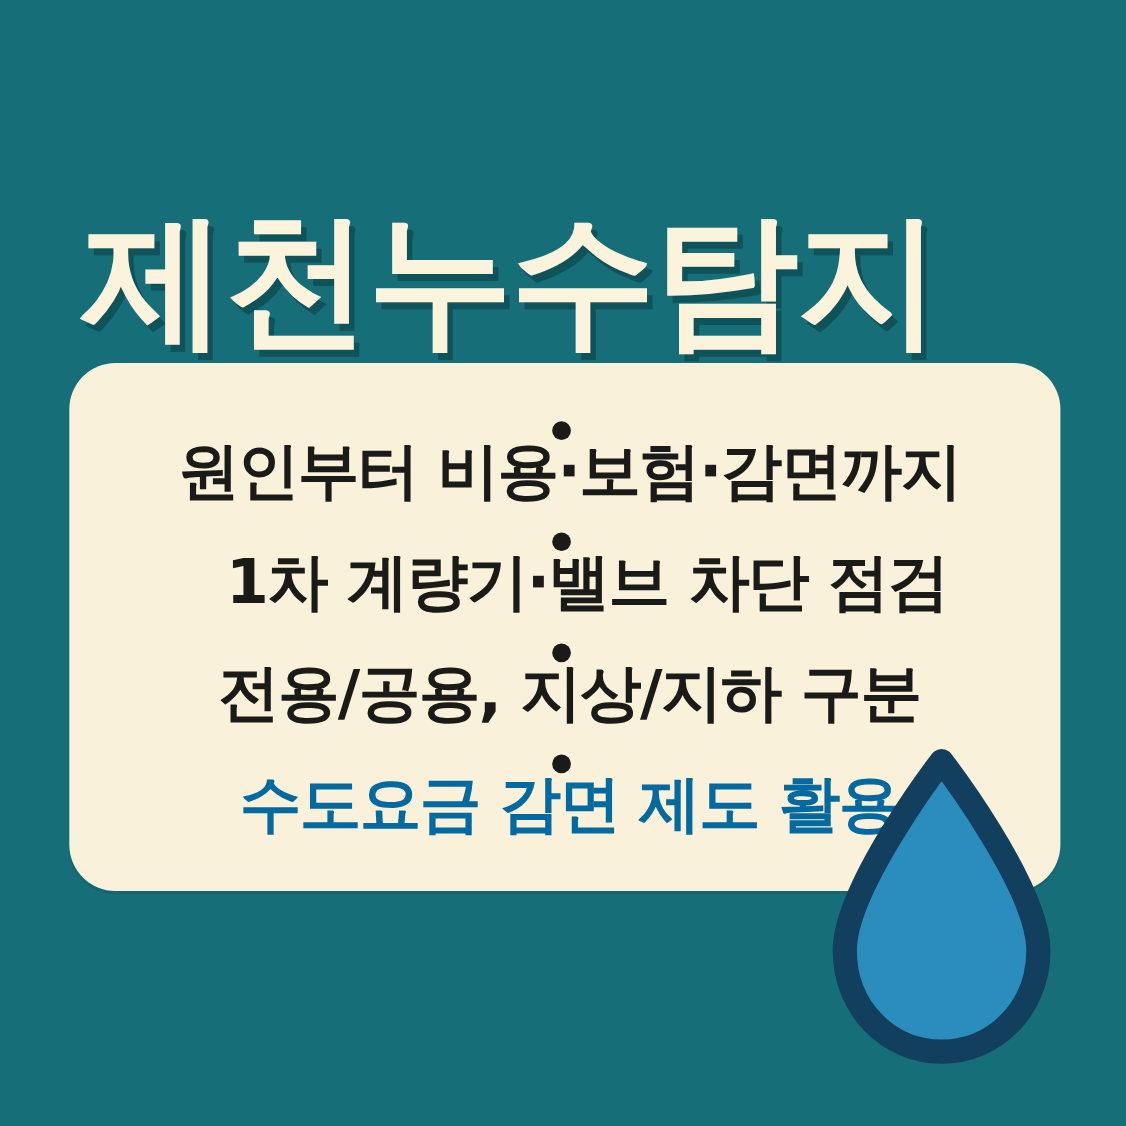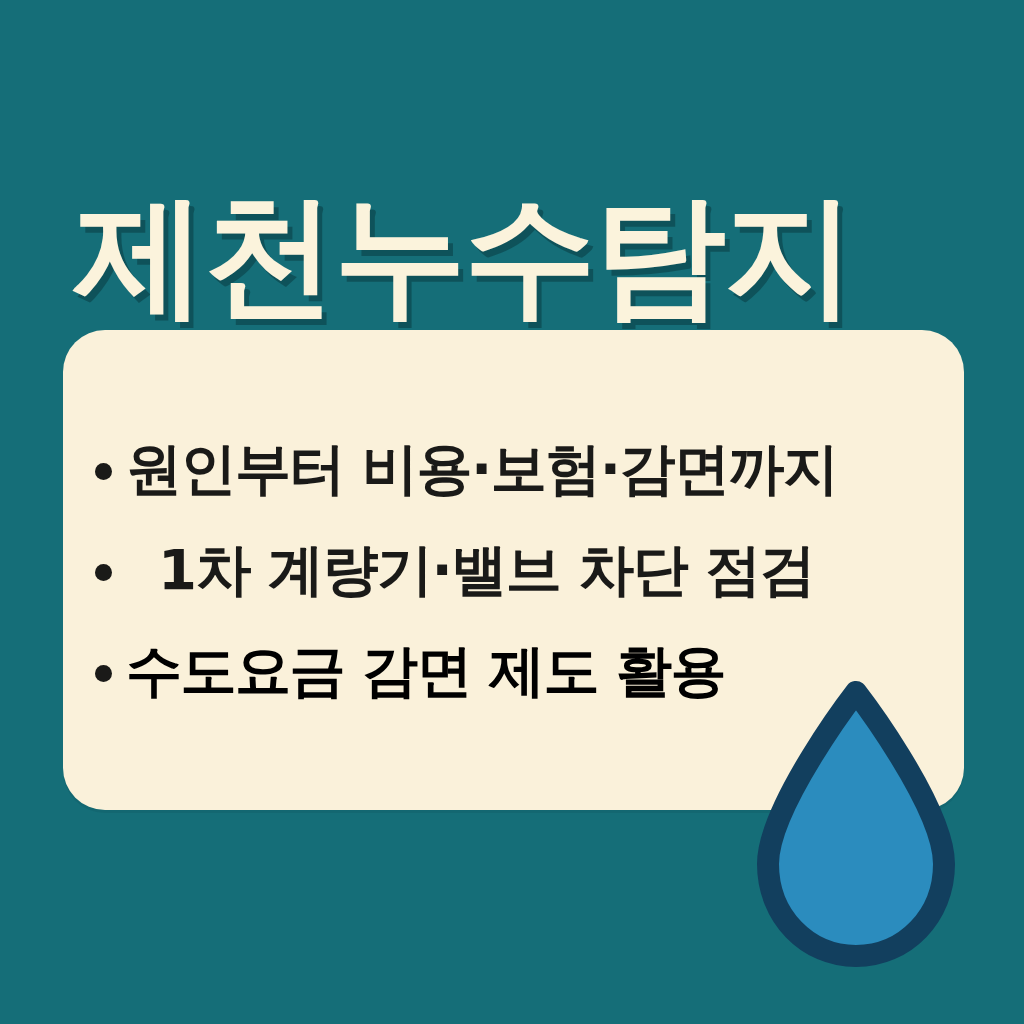--- a/index.html
+++ b/index.html
@@ -65,20 +65,21 @@
     gap: 21px;
     box-sizing: border-box;
     padding-left: 32px;
     padding-right: 24px;
   }
 
   .bullet-row {
     display: flex;
     align-items: center;
     height: 80px;
+    flex-direction: column;
   }
 
   .bullet-dot {
     flex: 0 0 auto;
     width: 17px;
     height: 17px;
     border-radius: 50%;
     background: #1A1A18;
     margin-right: 14px;
     margin-top: 4px;
@@ -122,24 +123,28 @@
       <li class="bullet-row">
         <span class="bullet-dot" style="background: rgb(26, 26, 24);"></span>
         <span class="bullet-text" style="color: rgb(26, 26, 24);">원인부터 비용·보험·감면까지</span>
       </li>
 
       <li class="bullet-row">
         <span class="bullet-dot" style="background: rgb(26, 26, 24);"></span>
         <span class="bullet-text" style="color: rgb(26, 26, 24); margin-left: 32px;">1차 계량기·밸브 차단 점검</span>
       </li>
 
+      <li class="bullet-row">
+        <span class="bullet-dot" style="background: rgb(26, 26, 24);"></span>
+        <span class="bullet-text" style="color: rgb(26, 26, 24);">전용/공용, 지상/지하 구분</span>
+      </li>
 
       <li class="bullet-row">
         <span class="bullet-dot" style="background: rgb(26, 26, 24);"></span>
-        <span class="bullet-text" style="color: #000000;">수도요금 감면 제도 활용</span>
+        <span class="bullet-text" style="color: #0369a1;">수도요금 감면 제도 활용</span>
       </li>
 
     </ul>
   </div>
 
   <div id="droplet">
     <svg viewBox="0 0 216 292" xmlns="http://www.w3.org/2000/svg" aria-hidden="true">
       <path id="droplet-path" d="M108 14 C108 14 196 128 196 186 C196 238 157 278 108 278 C59 278 20 238 20 186 C20 128 108 14 108 14 Z" fill="#2B8CBE" stroke="#123F5E" stroke-width="22" stroke-linejoin="round"></path>
     </svg>
   </div>

